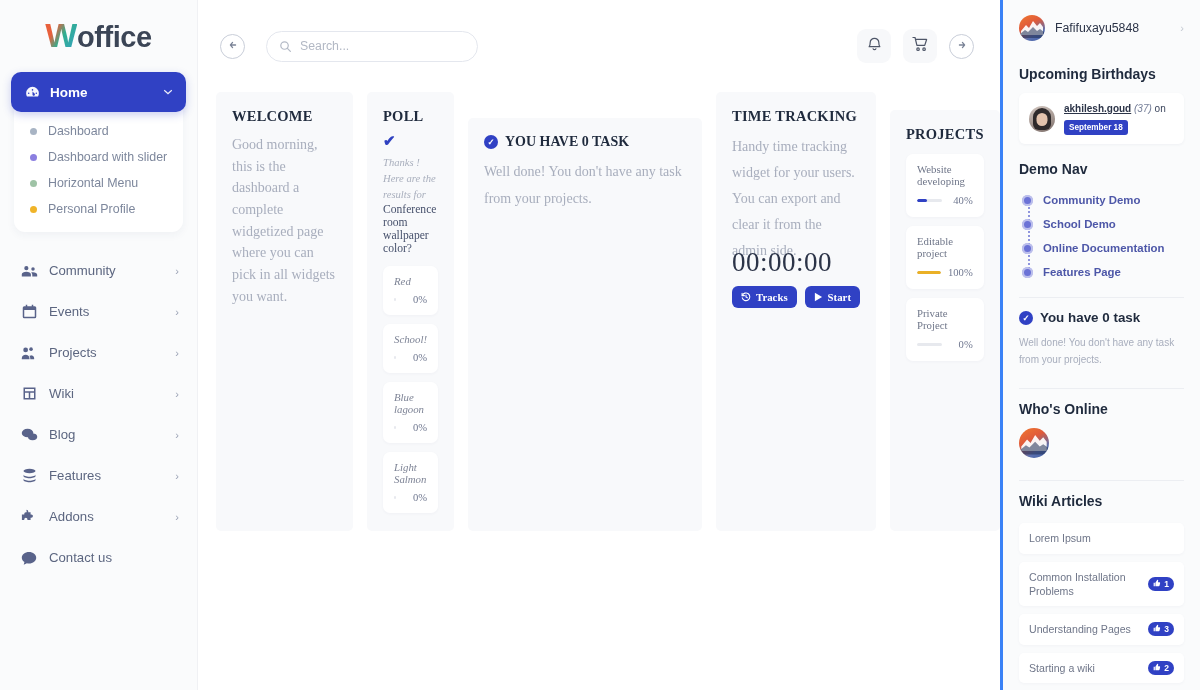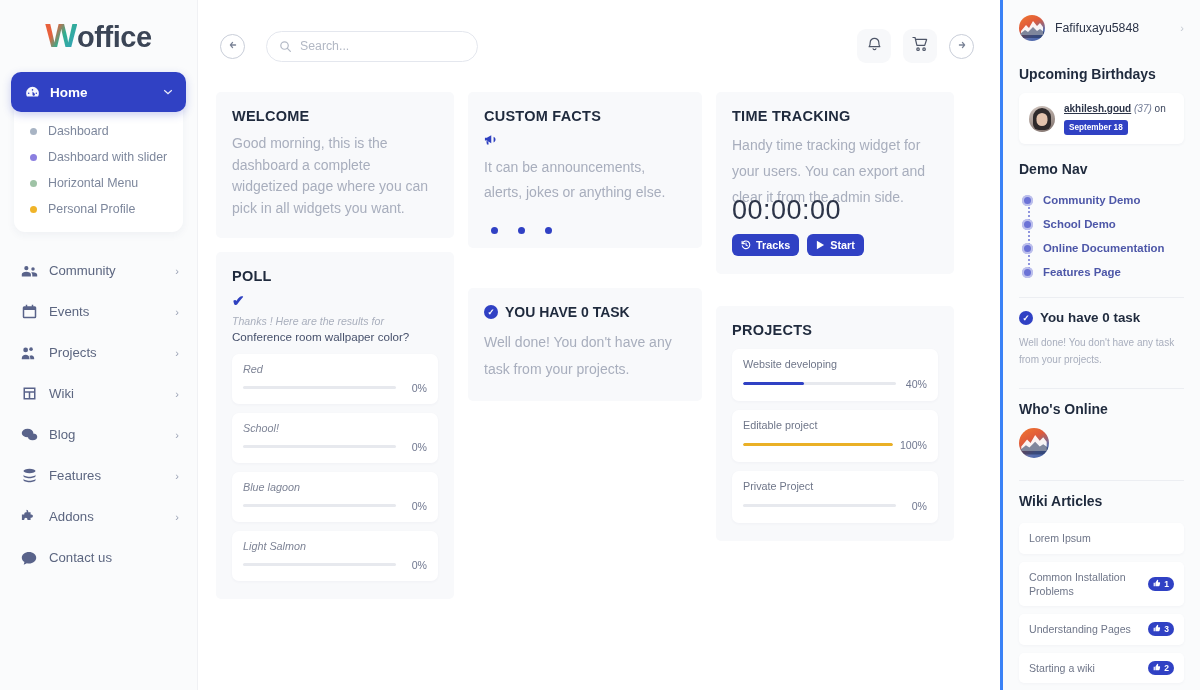--- a/index.html
+++ b/index.html
@@ -73,21 +73,21 @@
     font-family:"Liberation Sans", sans-serif; color:#7a8296; background:transparent;
   }
   .search-wrap input::placeholder { color:#b2b8c4; }
   .top-right { margin-left:auto; display:flex; align-items:center; gap:12px; }
   .ic-box {
     width:34px; height:34px; border-radius:9px; background:#f7f8fa;
     display:flex; align-items:center; justify-content:center; color:#4e5668;
   }
 
   .widgets { display:flex; gap:14px; padding:0 14px 0 18px; }
-  .col { display:flex; flex-direction:column; gap:14px; }
+  .col { display:flex; gap:14px;font-family:Liberation Serif, serif; }
   .col-a { width:238px; } .col-b { width:234px; } .col-c { width:238px; }
 
   .panel { background:#f8f9fb; border-radius:5px; padding:16px 16px 18px 16px; }
   .panel-t { font-size:14.5px; font-weight:700; color:#1f2a3d; letter-spacing:.25px; margin-bottom:9px; }
   .panel-p { font-size:14px; line-height:1.55; color:#a8aebd; }
 
   
   .poll-check { color:#2f41c0; font-size:15px; font-weight:700; line-height:1; margin:3px 0 6px 0; }
   .poll-thanks { font-size:10.6px; font-style:italic; color:#a9afbd; line-height:1.5; }
   .poll-q { font-size:11.6px; color:#46506b; margin-bottom:11px; }
@@ -389,34 +389,20 @@
               <div class="bar-track">
                   <div class="bar-fill" style="width:0%;background:#3041c4"></div>
                 </div>
               <div class="bar-pct">0%</div>
             </div>
           </div>
         </section>
       </div>
 
       <div class="col col-b">
-        <section class="panel" style="padding-bottom:14px">
-          <div class="panel-t">CUSTOM FACTS</div>
-          <div class="mega">
-            <svg width="14" height="13" viewBox="0 0 16 15" fill="#2f41c0">
-                <path d="M1 5.6v3.1h2.2l5.1 3V2.6l-5.1 3H1zm10-1.2v6.5c1.3-.6 2.2-1.8 2.2-3.3S12.3 5 11 4.4zM2.6 9.6l.7 3.6h2l-.5-3.6z"></path>
-              </svg>
-          </div>
-          <div class="panel-p" style="line-height:1.8">It can be announcements, alerts, jokes or anything else.</div>
-          <div class="dots">
-            <i></i>
-            <i></i>
-            <i></i>
-          </div>
-        </section>
 
         <section class="panel" style="margin-top:26px">
           <div class="task-t">
             <span class="check-circle">✓</span>
             <span>YOU HAVE 0 TASK</span>
           </div>
           <div class="panel-p" style="line-height:1.9">Well done! You don't have any task from your projects.</div>
         </section>
       </div>
 

